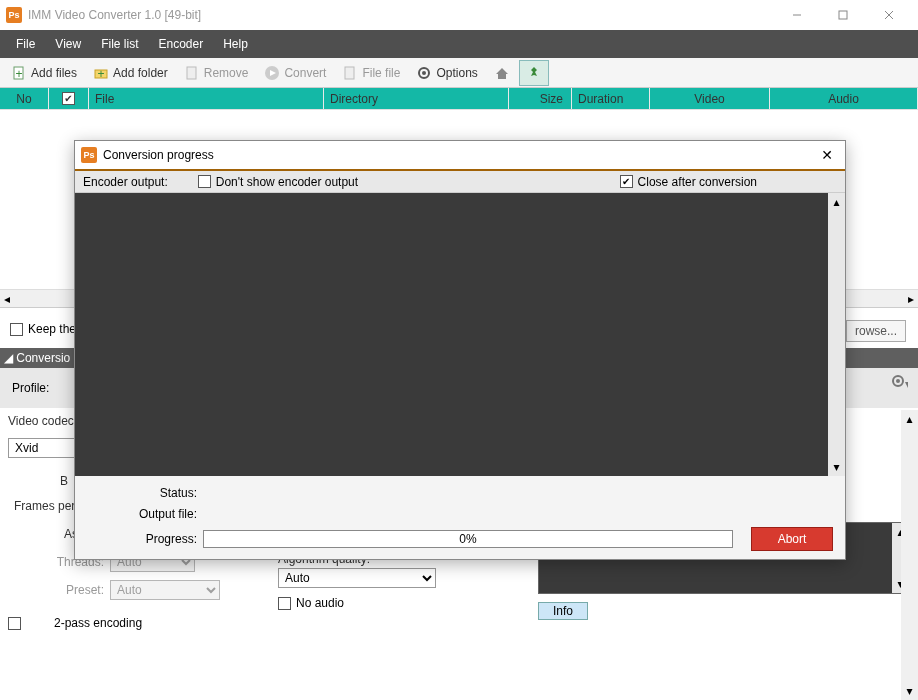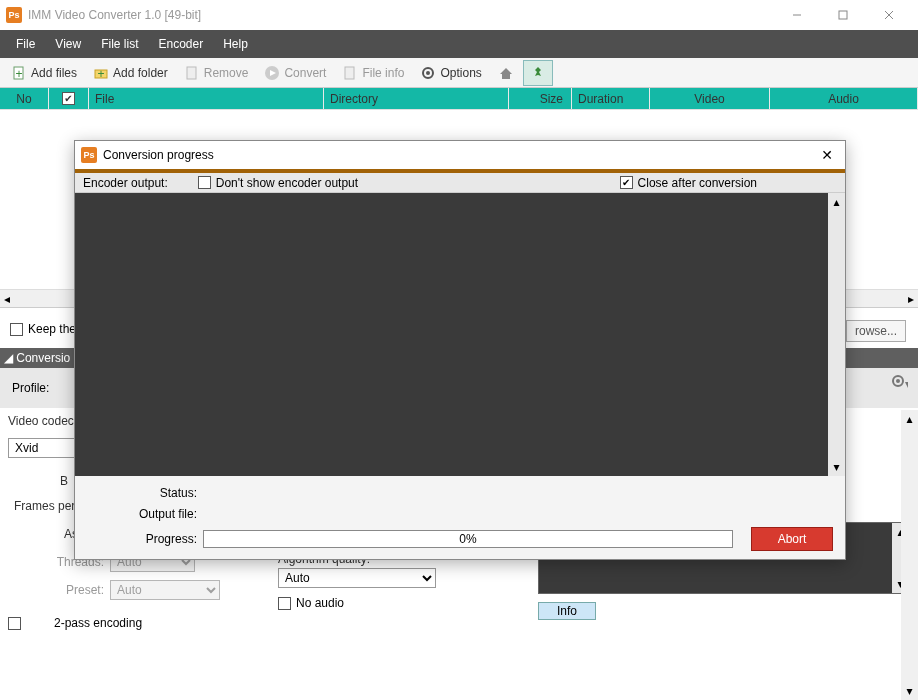--- a/index.html
+++ b/index.html
@@ -46,33 +46,33 @@
 .form-row.disabled label { color:#999; }
 select { height:20px; border:1px solid #999; background:#fff; font-size:12px; padding:0 2px; }
 select:disabled { background:#eee; color:#777; }
 .sel-sm { width:85px; }
 .sel-md { width:110px; }
 .sel-lg { width:158px; }
 .fieldset-label { font-weight:normal; color:#333; margin-bottom:2px; }
 .info-btn { background:#cde6f7; border:1px solid #7aa; padding:2px 10px; align-self:center; }
 .dark-textarea { background:#3a3a3a; border:1px solid #666; height:72px; width:100%; position:relative; }
 .dark-textarea .sc { position:absolute; right:0; top:0; bottom:0; width:17px; background:#e8e8e8; display:flex; flex-direction:column; justify-content:space-between; align-items:center; padding:2px 0;}
-.info-sm { background:#cde6f7; border:1px solid #7aa; padding:1px 10px; width:58px; text-align:center; }
+.info-sm { background:#cde6f7; border:1px solid #7aa; padding:1px 10px; width:50px; text-align:center; }
 
 
 .browse-stub { position:absolute; right:12px; top:320px; border:1px solid #aaa; background:#f6f6f6; padding:3px 8px; color:#555; }
 
 
 .vscroll { position:absolute; right:0; top:410px; bottom:0; width:17px; background:#f0f0f0; display:flex; flex-direction:column; justify-content:space-between; align-items:center; padding:2px 0; }
 
 
 .modal { position:absolute; left:74px; top:140px; width:772px; height:420px; background:#f4f4f4; border:1px solid #888; box-shadow:0 4px 16px rgba(0,0,0,0.3); display:flex; flex-direction:column; }
 .modal .mtitle { height:28px; background:#fff; display:flex; align-items:center; padding:0 6px; gap:6px; }
 .modal .mtitle .close { margin-left:auto; font-size:14px; padding:0 6px; }
-.modal .mopts { height:24px; background:#e8e8e8; border-top:4px solid #a16207; border-bottom:1px solid #ccc; display:flex; align-items:center; padding:0 8px; gap:30px; }
+.modal .mopts { height:24px; background:#e8e8e8; border-top:2px solid #a16207; border-bottom:1px solid #ccc; display:flex; align-items:center; padding:0 8px; gap:30px; }
 .chkbox { width:13px; height:13px; border:1px solid #555; display:inline-flex; align-items:center; justify-content:center; background:#fff; font-size:10px; line-height:1; }
 .modal .output { flex:1; background:#3a3a3a; margin:0; position:relative; }
 .modal .output .sc { position:absolute; right:0; top:0; bottom:0; width:17px; background:#e8e8e8; display:flex; flex-direction:column; justify-content:space-between; align-items:center; padding:2px 0;}
 .modal .status-area { padding:6px 12px 10px; }
 .modal .srow { display:flex; align-items:center; height:21px; }
 .modal .srow .slab { width:116px; text-align:right; padding-right:6px; }
 .modal .progressbar { flex:1; height:18px; border:1px solid #888; background:#fff; display:flex; align-items:center; justify-content:center; margin-right:18px; }
 .modal .abort { background:#d73a2f; color:#fff; border:1px solid #9a1f16; width:82px; height:24px; display:flex; align-items:center; justify-content:center; }
 
 svg { display:block; }
@@ -147,21 +147,21 @@
         </svg>
       </span>
       <span>Convert</span>
     </div>
   <div class="tbtn disabled">
       <span class="ic">
         <svg width="16" height="16">
           <rect x="3" y="2" width="9" height="12" fill="#eee" stroke="#bbb"></rect>
         </svg>
       </span>
-      <span>File info</span>
+      <span>File file</span>
     </div>
   <div class="tbtn">
       <span class="ic">
         <svg width="16" height="16">
           <circle cx="8" cy="8" r="5" fill="none" stroke="#555" stroke-width="2"></circle>
           <circle cx="8" cy="8" r="2" fill="#555"></circle>
         </svg>
       </span>
       <span>Options</span>
     </div>

